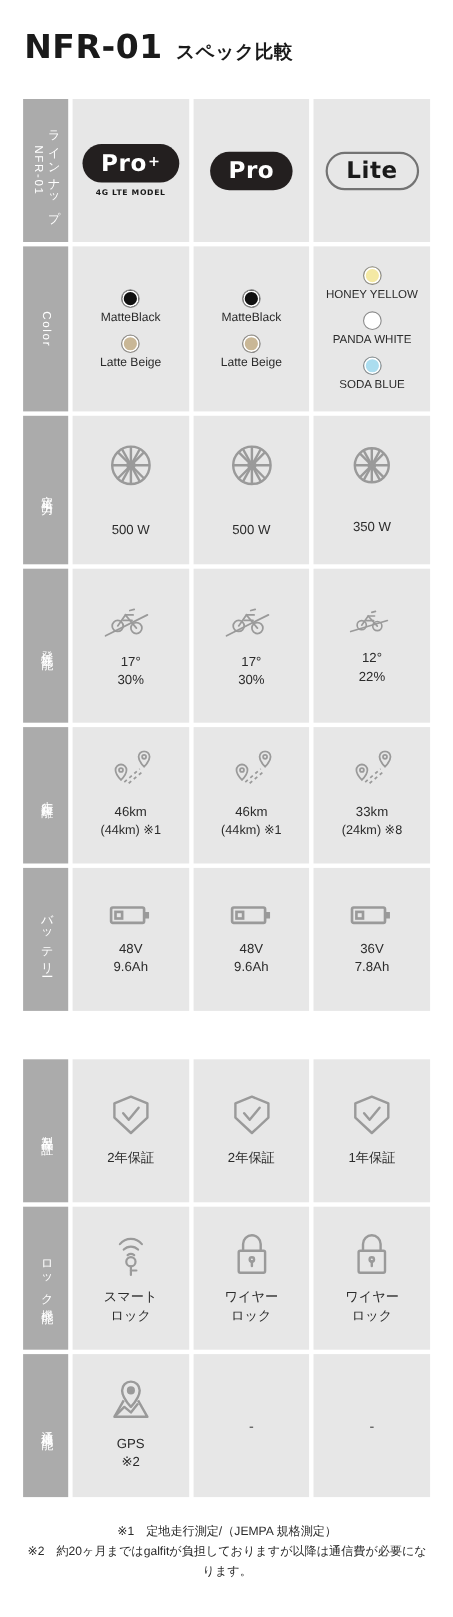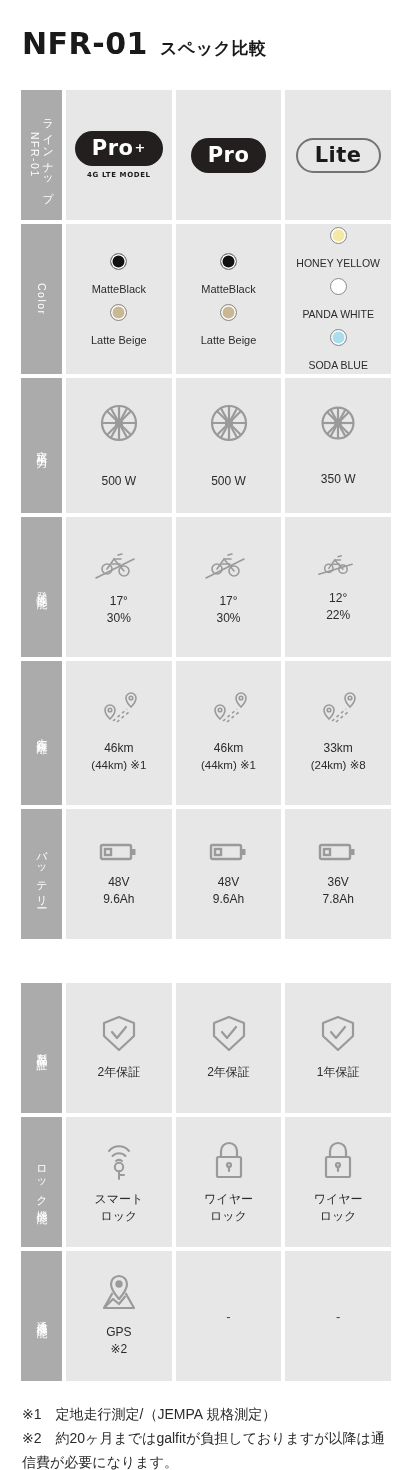--- a/index.html
+++ b/index.html
@@ -78,21 +78,21 @@
     white-space: nowrap;
   }
   .cell .val.sm { font-size: 11.5px; }
   .dash { font-size: 13px; color: #444; }
 
   
   .r-lineup .cell, .r-lineup .rowlabel { height: 130px; }
   .r-color  .cell, .r-color .rowlabel  { height: 150px; }
   .r-power  .cell, .r-power .rowlabel  { height: 135px; gap: 18px; }
   .r-climb  .cell, .r-climb .rowlabel  { height: 140px; }
-  .r-range  .cell, .r-range .rowlabel  { height: 144px; }
+  .r-range  .cell, .r-range .rowlabel  { height: 124px; }
   .r-batt   .cell, .r-batt .rowlabel   { height: 130px; }
   .r-warr   .cell, .r-warr .rowlabel   { height: 130px; margin-top: 40px; }
   .r-lock   .cell, .r-lock .rowlabel   { height: 130px; }
   .r-comm   .cell, .r-comm .rowlabel   { height: 130px; }
 
   
   .badge {
     display: inline-flex;
     align-items: center;
     justify-content: center;
@@ -126,35 +126,36 @@
   }
 
   
   .sw-item { display: flex; flex-direction: column; align-items: center; }
   .sw-item + .sw-item { margin-top: 9px; }
   .swatch {
     width: 17px; height: 17px; border-radius: 50%;
     border: 1.5px solid #8b8b8b;
     box-shadow: inset 0 0 0 1.5px #ffffff;
   }
-  .sw-label { margin-top: 13px; font-size: 11px; color: #2b2b2b; white-space: nowrap; }
+  .sw-label { margin-top: 3px; font-size: 11px; color: #2b2b2b; white-space: nowrap; }
   .sw-label.caps { font-size: 10.5px; }
 
   
   .icon { display: block; margin-bottom: 10px; }
   .icon svg { display: block; }
   .gray { stroke: #9a9a9a; fill: none; }
 
   
   .notes {
     margin-top: 22px;
-    font-size: 14px;
+    font-size: 11px;
     line-height: 1.7;
     color: #2b2b2b;
     padding-left: 1px;
+    text-align: center;
   }
   .notes div { white-space: pre-wrap; }
 </style>
 </head>
 <body>
 
 <div class="page">
 
   <div class="title-wrap">
     <span class="title-main">NFR-01</span>

